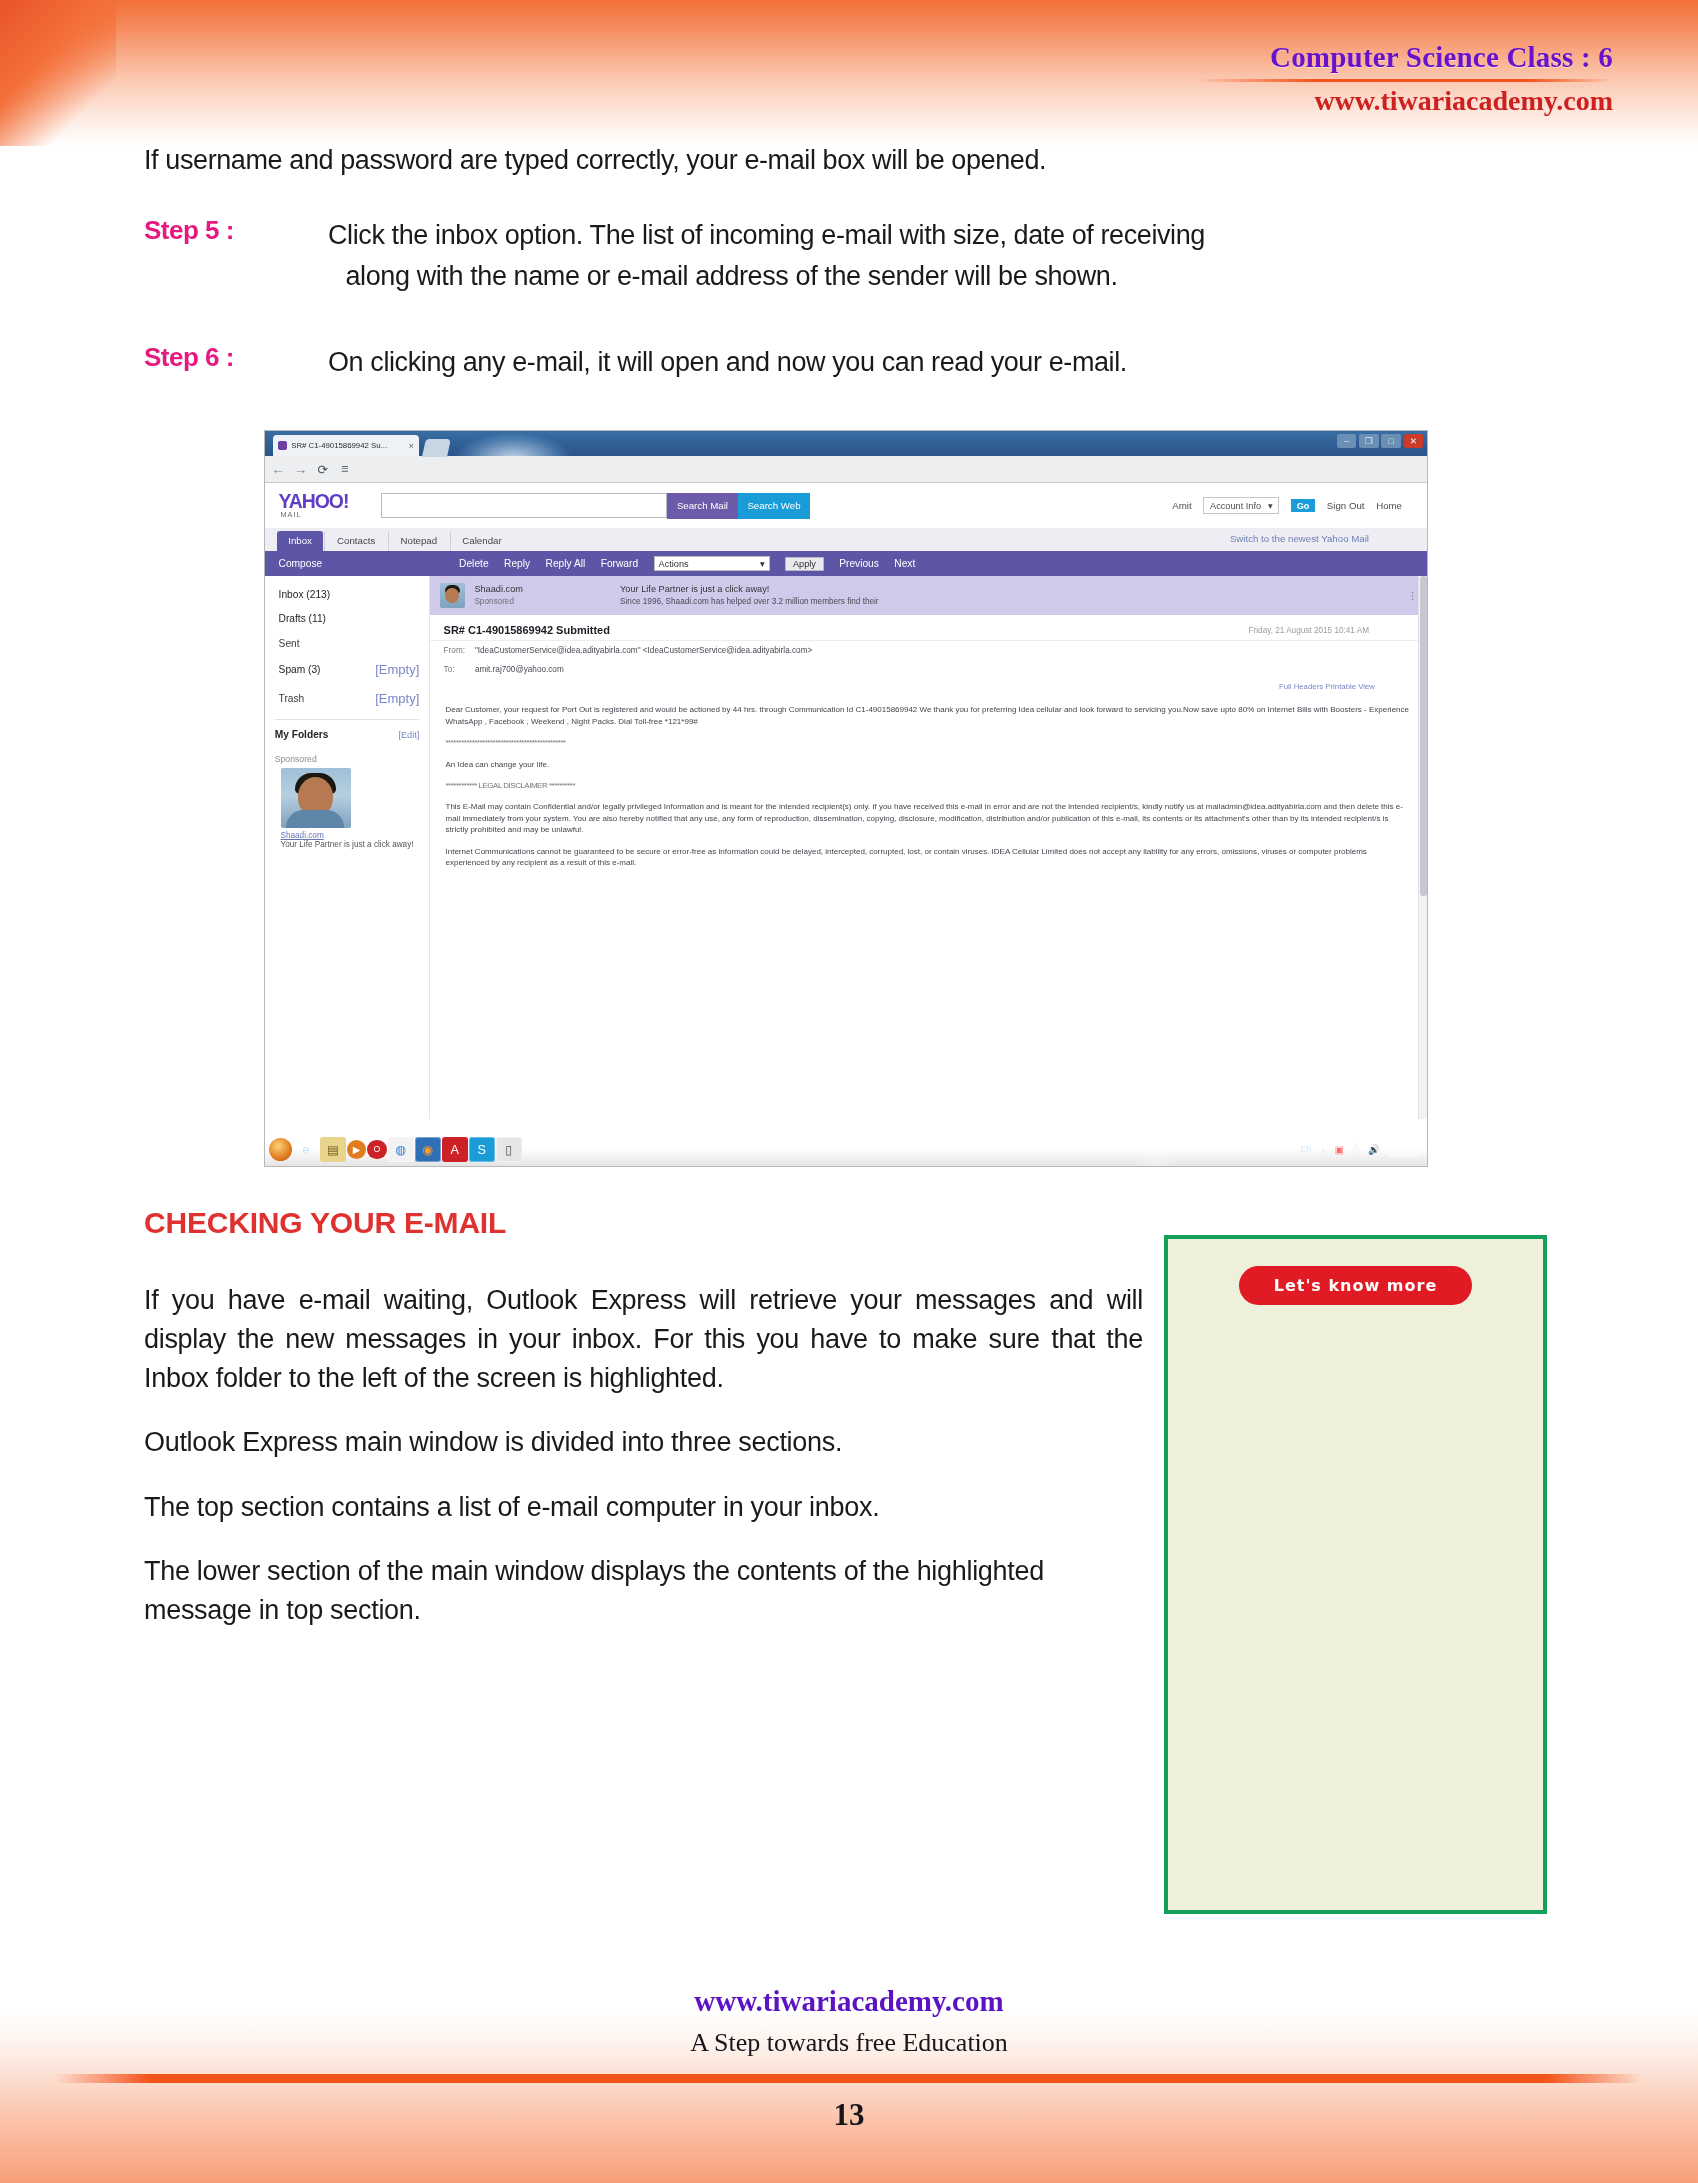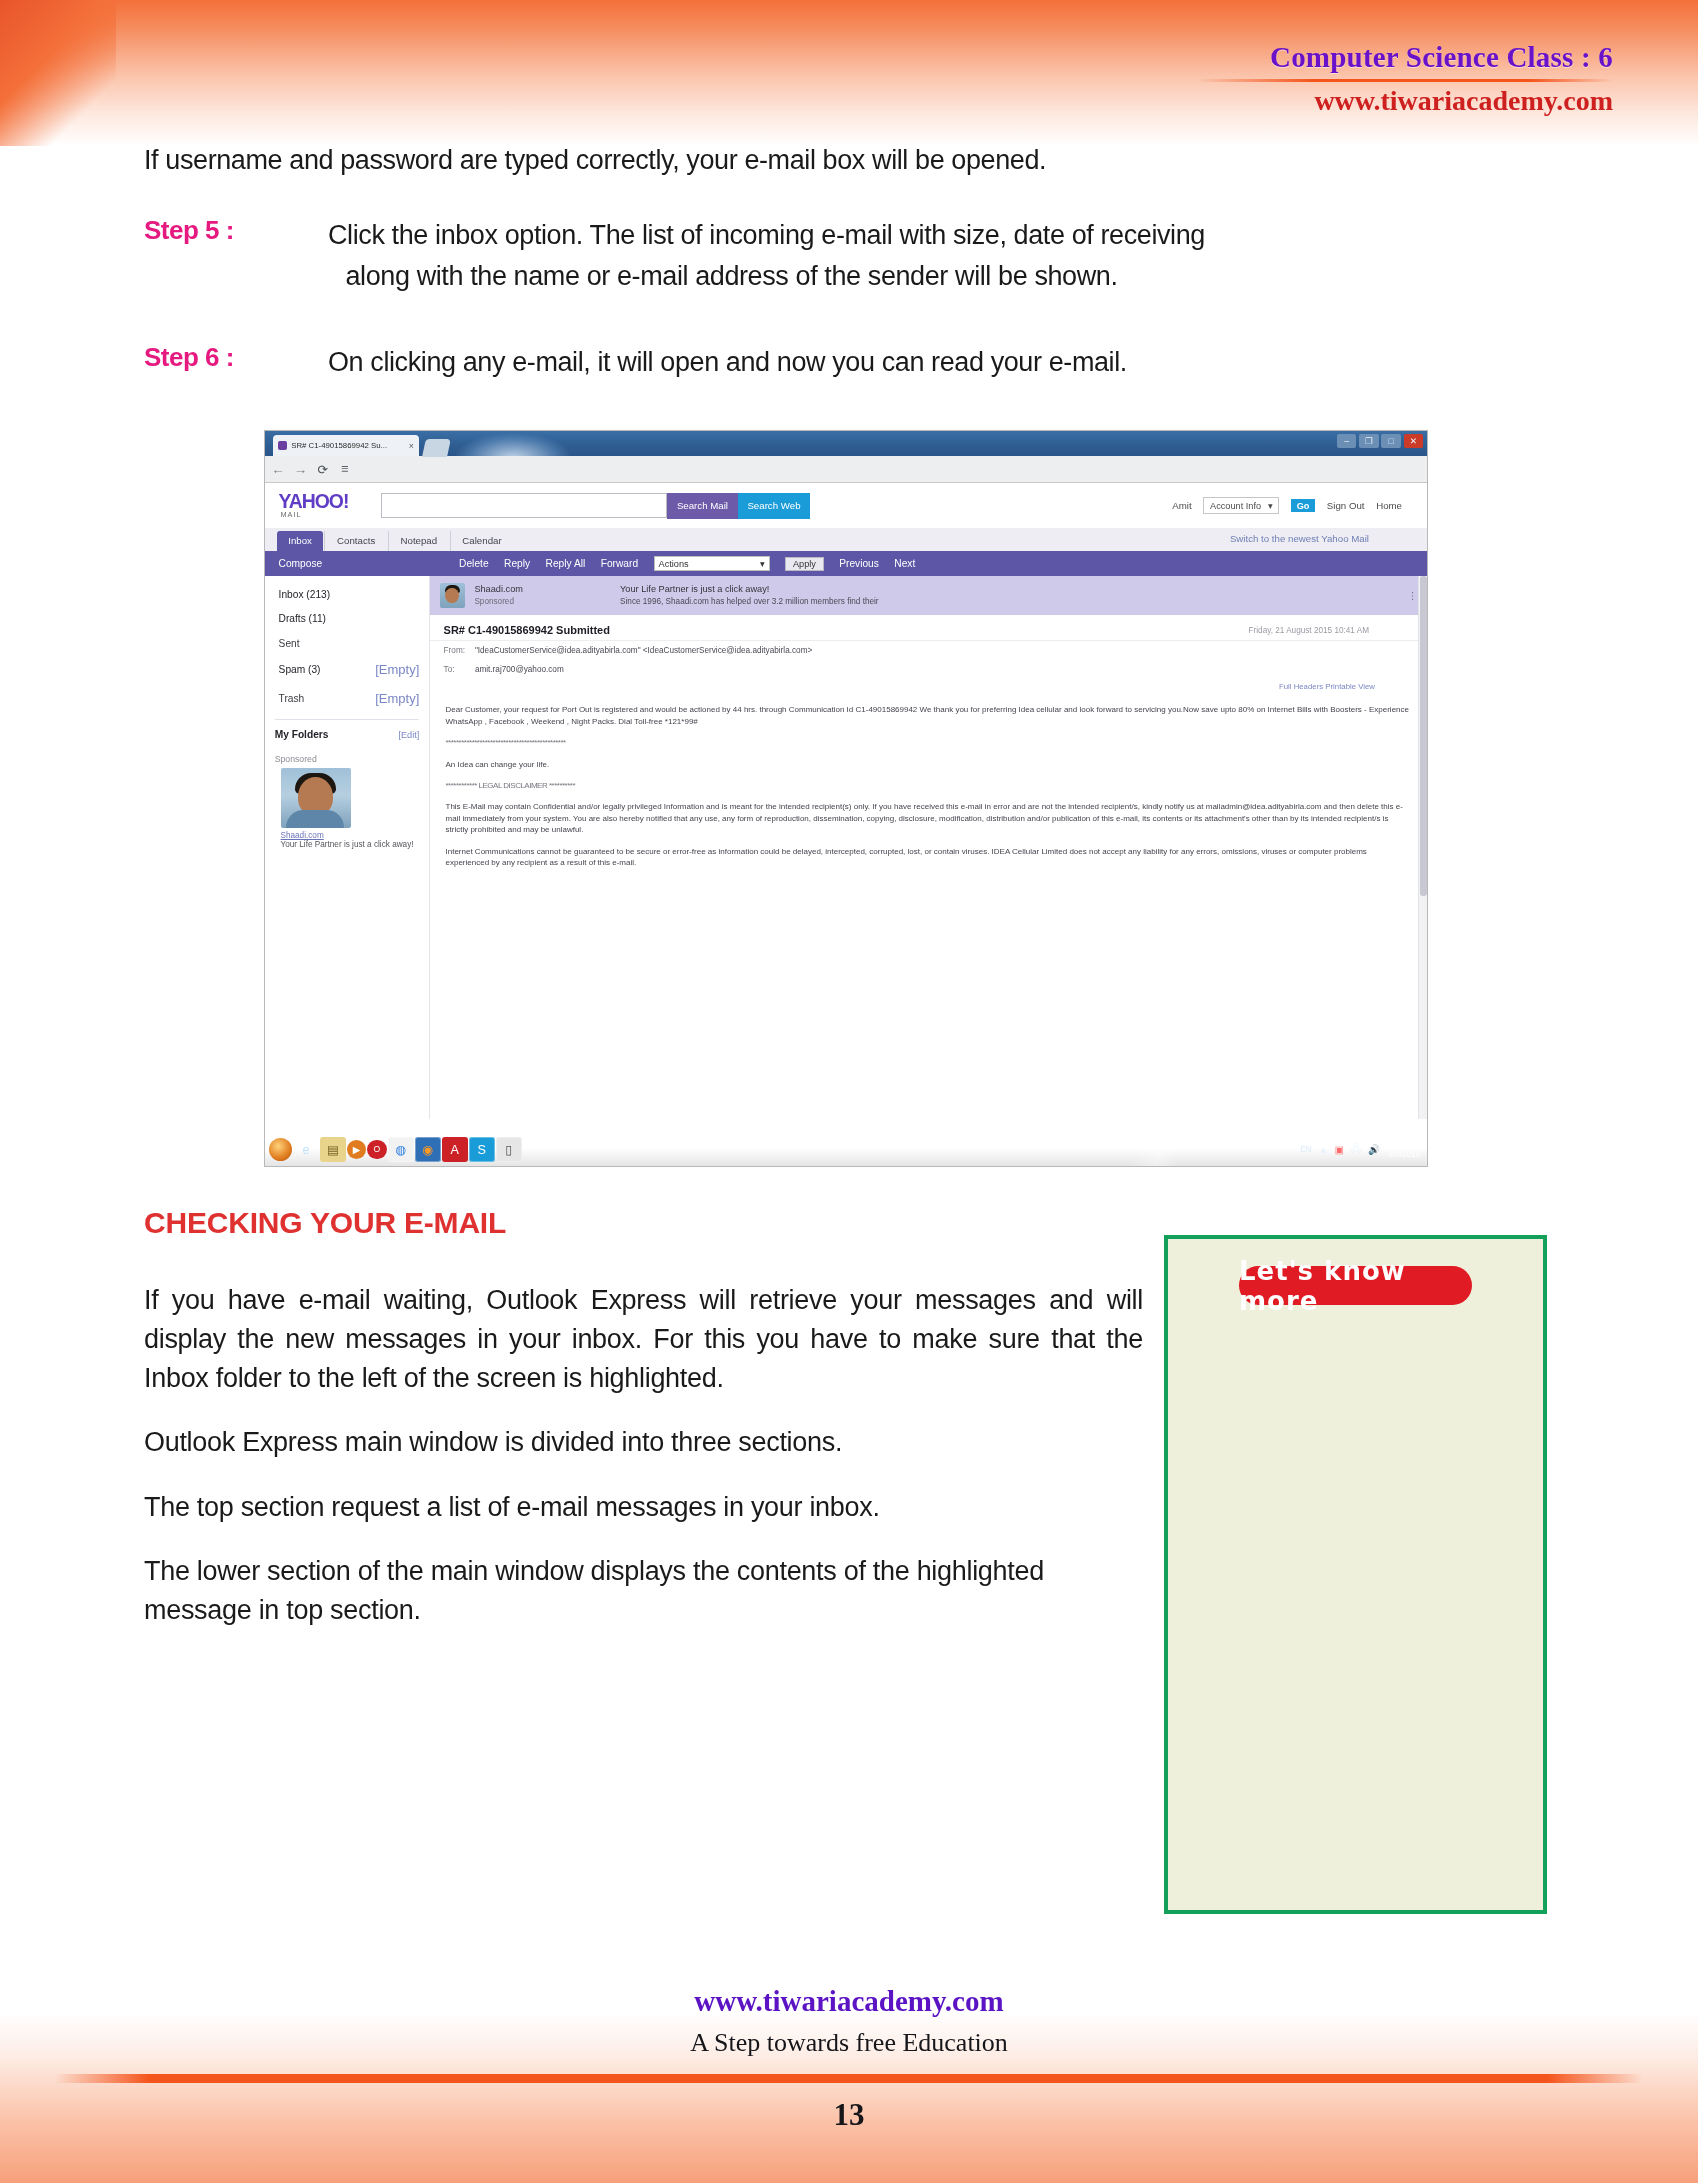--- a/index.html
+++ b/index.html
@@ -234,21 +234,21 @@
 
   
   .know-box{
     position:absolute; left:1164px; top:1235px; width:383px; height:679px;
     border:4.9px solid #13a05a; background:#eef0dc;
   }
   .know-pill{
     width:233px; margin:27px auto 26px; height:39px; border-radius:19.4px;
     background:#e01b24; color:#fff; display:flex; align-items:center; justify-content:center;
     font-family:"DejaVu Sans", sans-serif;
-    font-size:26px; font-weight:bold; letter-spacing:1px;
+    font-size:16px; font-weight:bold; letter-spacing:1px;
   }
   .know-text{
     font-family:"DejaVu Sans", sans-serif;
     font-size:24px; color:#2e2e22; text-align:center; line-height:1.45;
     padding:3.9px 21.3px 0;
   }
 
   
   .footer{
     position:absolute; left:0; bottom:0; width:1698px; height:233px;
@@ -484,21 +484,21 @@
       </span>
     </div>
   </div>
 </div>
 
 <div class="sec-head">CHECKING YOUR E-MAIL</div>
 
 <div class="bodyblk" style="top:1281px;">
   <p class="just">If you have e-mail waiting, Outlook Express will retrieve your messages and will display the new messages in your inbox. For this you have to make sure that the Inbox folder to the left of the screen is highlighted.</p>
   <p>Outlook Express main window is divided into three sections.</p>
-  <p>The top section request a list of e-mail messages in your inbox.</p>
+  <p>The top section contains a list of e-mail computer in your inbox.</p>
   <p>The lower section of the main window displays the contents of the highlighted message in top section.</p>
 </div>
 
 <div class="know-box">
   <div class="know-pill">Let's know more</div>
 </div>
 
 <div class="footer">
   <div class="footer-fade"></div>
   <div class="foot-site">www.tiwariacademy.com</div>

